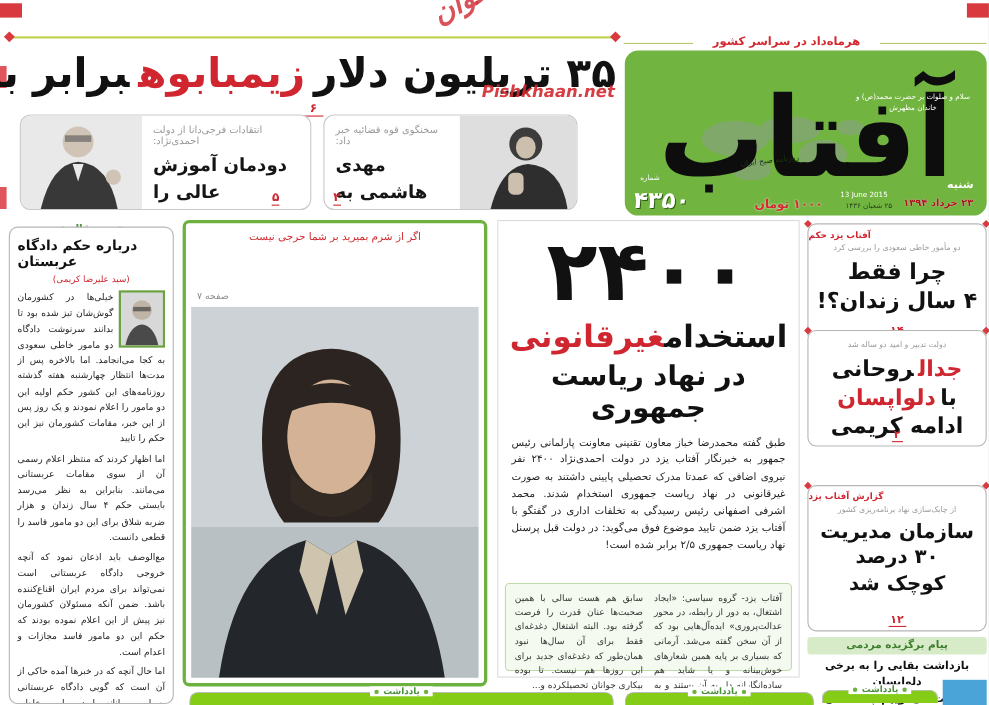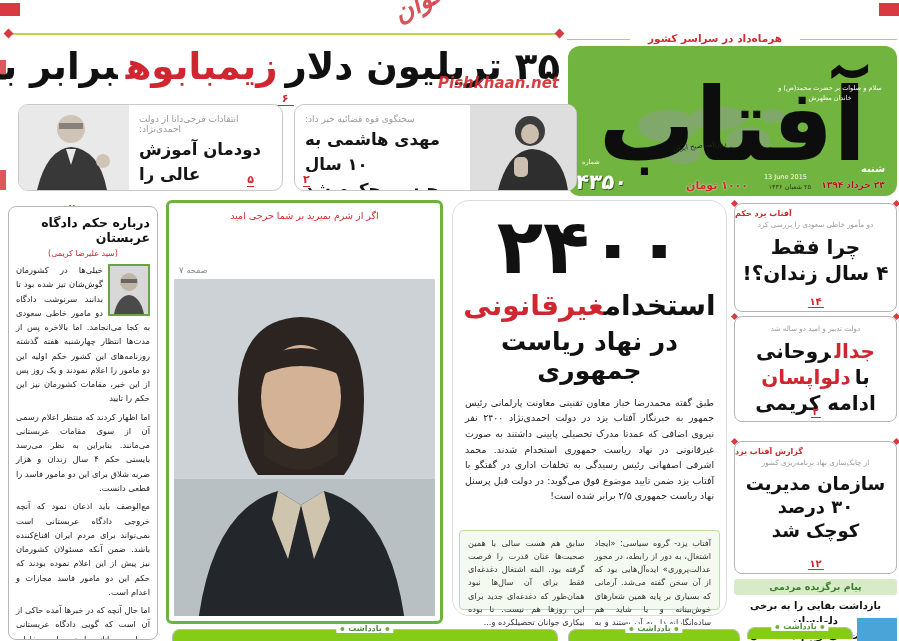--- a/index.html
+++ b/index.html
@@ -48,66 +48,66 @@
                font-weight:bold;font-size:11px;text-shadow:0 0 2px #fff}
   .mast .date-en{position:absolute;right:90px;bottom:15px;direction:ltr;color:#fff;font-size:6.5px}
   .mast .date-hijri{position:absolute;right:86px;bottom:5px;color:#28421a;font-size:6.5px}
   .mast .weekday{position:absolute;right:12px;bottom:22px;color:#fff;font-weight:bold;font-size:10px}
   .mast .date-fa{position:absolute;right:2px;bottom:6px;width:84px;text-align:center;color:#a81318;
                  font-weight:bold;font-size:9px;text-shadow:0 0 1px #fff}
 
   
   .tbox{position:absolute;top:104px;height:87px;border:1px solid #c9c9c9;border-radius:10px;
         display:flex;overflow:hidden;background:#fff}
-  .tbox-r{left:294px;width:283px}
+  .tbox-r{left:294px;width:231px}
   .tbox-l{left:18px;width:265px}
   .tbox .txt{flex:1;padding:9px 10px 0;text-align:left}
   .kicker{color:#999;font-size:9px;margin-bottom:4px}
   .tbox .ttl{font-size:16.5px;font-weight:bold;line-height:1.5;color:#151515}
   .photo{background:#e6e6e6;position:relative;overflow:hidden}
   .ph-r{width:106px}.ph-l{width:110px}
   .tpage{position:absolute;bottom:3px;color:#cf2630;font-weight:bold;font-size:11px;border-bottom:1px solid #cf2630}
 
   
   .pill{display:inline-flex;align-items:center;gap:4px;background:#fff;padding:0 4px;
         color:#4a8f3a;font-weight:bold;font-size:9.5px}
   .dot{display:inline-block;width:4px;height:4px;background:#6db13e;border-radius:50%}
   .ed-label{position:absolute;left:8px;top:195px;width:150px;text-align:center}
   .ed-box{position:absolute;left:8px;top:206px;width:150px;height:434px;border:1px solid #b5b5b5;
           border-radius:8px;padding:6px 7px;overflow:hidden;background:#fff}
-  .ed-title{text-align:right;font-weight:bold;font-size:12.5px;margin:2px 0 4px}
+  .ed-title{text-align:left;font-weight:bold;font-size:12.5px;margin:2px 0 4px}
   .ed-author{text-align:center;font-size:8px;color:#cf2630;margin-bottom:5px}
   .ed-box p{font-size:8.3px;line-height:1.72;text-align:justify;color:#222;margin-bottom:4px}
   .ed-portrait{float:right;width:42px;height:52px;border:2px solid #6aa33f;margin:1px 0 2px 5px;
                background:#ddd;overflow:hidden}
 
   
   .pbox{position:absolute;left:166px;top:200px;width:277px;height:424px;border:3px solid #6db13e;
         border-radius:6px;background:#fff}
   .pbox .kick{margin-top:7px;text-align:center;color:#d22a30;font-size:9.5px}
   .pbox .ttl{margin-top:3px;text-align:center;font-size:17px;font-weight:bold}
   .pbox .ttl span{margin:0 2px}
   .pbox .pageref{position:absolute;left:10px;top:62px;color:#8a8a8a;font-size:8.5px}
   .pbox .img{position:absolute;left:5px;right:5px;top:76px;bottom:5px;background:#cfd4d6;overflow:hidden}
 
   
   .mbox{position:absolute;left:452px;top:200px;width:275px;height:416px;border:1px solid #dcdcdc;
-        border-radius:17px;background:#fff}
+        border-radius:0;background:#fff}
   .mnum{margin-top:6px;text-align:center;font-size:76px;font-weight:bold;line-height:1.05;letter-spacing:2px}
   .mt1{text-align:center;font-size:28px;font-weight:bold;margin-top:2px}
   .mt2{text-align:center;font-size:25px;font-weight:bold;margin-top:5px}
   .mbody{margin:10px 12px 0;font-size:9.4px;line-height:1.66;text-align:justify;color:#222}
   .msub{position:absolute;left:6px;right:6px;bottom:5px;height:80px;border:1px solid #bfdca6;
         background:#f4faef;border-radius:4px;padding:6px 8px;display:flex;gap:10px}
   .msub p{flex:1;font-size:8.2px;line-height:1.6;text-align:justify;color:#333}
   .gp{display:block;color:#6a9c55;font-size:8px;margin-top:2px;text-align:left}
 
   
   .sbox{position:absolute;left:734px;width:163px;border:1px solid #b5b5b5;border-radius:8px;background:#fff}
-  .s1{top:203px;height:109px}.s2{top:316px;height:106px}.s3{top:441px;height:133px}
+  .s1{top:203px;height:109px}.s2{top:300px;height:106px}.s3{top:441px;height:133px}
   .sdot{position:absolute;width:5px;height:5px;background:#d93a3f;transform:rotate(45deg)}
   .sd-tl{left:-3px;top:-3px}.sd-tr{right:-3px;top:-3px}
   .slabel{margin-top:5px;text-align:left;color:#cf2630;font-weight:bold;font-size:8px}
   .skick{text-align:center;color:#9a9a9a;font-size:7.2px;margin-top:2px}
   .sttl{text-align:center;font-weight:bold;line-height:1.3;margin-top:5px}
   .s1 .sttl,.s2 .sttl{font-size:20px}
   .s3 .sttl{font-size:18px}
   .sttl span{margin:0 2px}
   .spage{position:absolute;bottom:3px;left:50%;transform:translateX(-50%);color:#cf2630;
          font-weight:bold;font-size:10px;border-bottom:1.5px solid #cf2630;padding:0 2px}
@@ -230,21 +230,21 @@
       </svg>
     </div>
     <p>خیلی‌ها در کشورمان گوش‌شان تیز شده بود تا بدانند سرنوشت دادگاه دو مامور خاطی سعودی به کجا می‌انجامد. اما بالاخره پس از مدت‌ها انتظار چهارشنبه هفته گذشته روزنامه‌های این کشور حکم اولیه این دو مامور را اعلام نمودند و یک روز پس از این خبر، مقامات کشورمان نیز این حکم را تایید</p>
     <p>اما اظهار کردند که منتظر اعلام رسمی آن از سوی مقامات عربستانی می‌مانند. بنابراین به نظر می‌رسد بایستی حکم ۴ سال زندان و هزار ضربه شلاق برای این دو مامور فاسد را قطعی دانست.</p>
     <p>مع‌الوصف باید اذعان نمود که آنچه خروجی دادگاه عربستانی است نمی‌تواند برای مردم ایران اقناع‌کننده باشد. ضمن آنکه مسئولان کشورمان نیز پیش از این اعلام نموده بودند که حکم این دو مامور فاسد مجازات و اعدام است.</p>
     <p>اما حال آنچه که در خبرها آمده حاکی از آن است که گویی دادگاه عربستانی بسیار مهربانانه با دو مامور خاطی برخورد نموده است. ضمن آنکه بایستی در نظر داشت حکم دادگاه، اولیه و بدوی بوده و ممکن است در دادگاه تجدیدنظر این حکم شکسته شده و خفیف‌تر شود.</p>
 
   </div>
 
   <div class="pbox">
-    <div class="kick">اگر از شرم بمیرید بر شما حرجی امید</div>
+    <div class="kick">اگر از شرم بمیرید بر شما حرجی نیست</div>
     <div class="pageref">صفحه ۷</div>
     <div class="img">
       <svg width="267" height="343" viewBox="0 0 267 343">
           <rect width="267" height="343" fill="#ccd2d5"></rect>
         <rect y="200" width="267" height="143" fill="#b9c0c4"></rect>
         <path d="M70 120 Q70 40 133 38 Q196 40 196 120 Q196 170 176 196 L90 196 Q70 170 70 120 Z" fill="#2b2420"></path>
         <ellipse cx="133" cy="118" rx="40" ry="52" fill="#d4b296"></ellipse>
         <path d="M96 150 Q133 190 170 150 L170 176 Q133 206 96 176 Z" fill="#332a24"></path>
         <path d="M93 96 Q133 78 173 96 L173 80 Q133 58 93 80 Z" fill="#2b2420"></path>
         <path d="M30 343 Q45 230 110 212 L133 226 L156 212 Q222 230 237 343 Z" fill="#23262b"></path>

